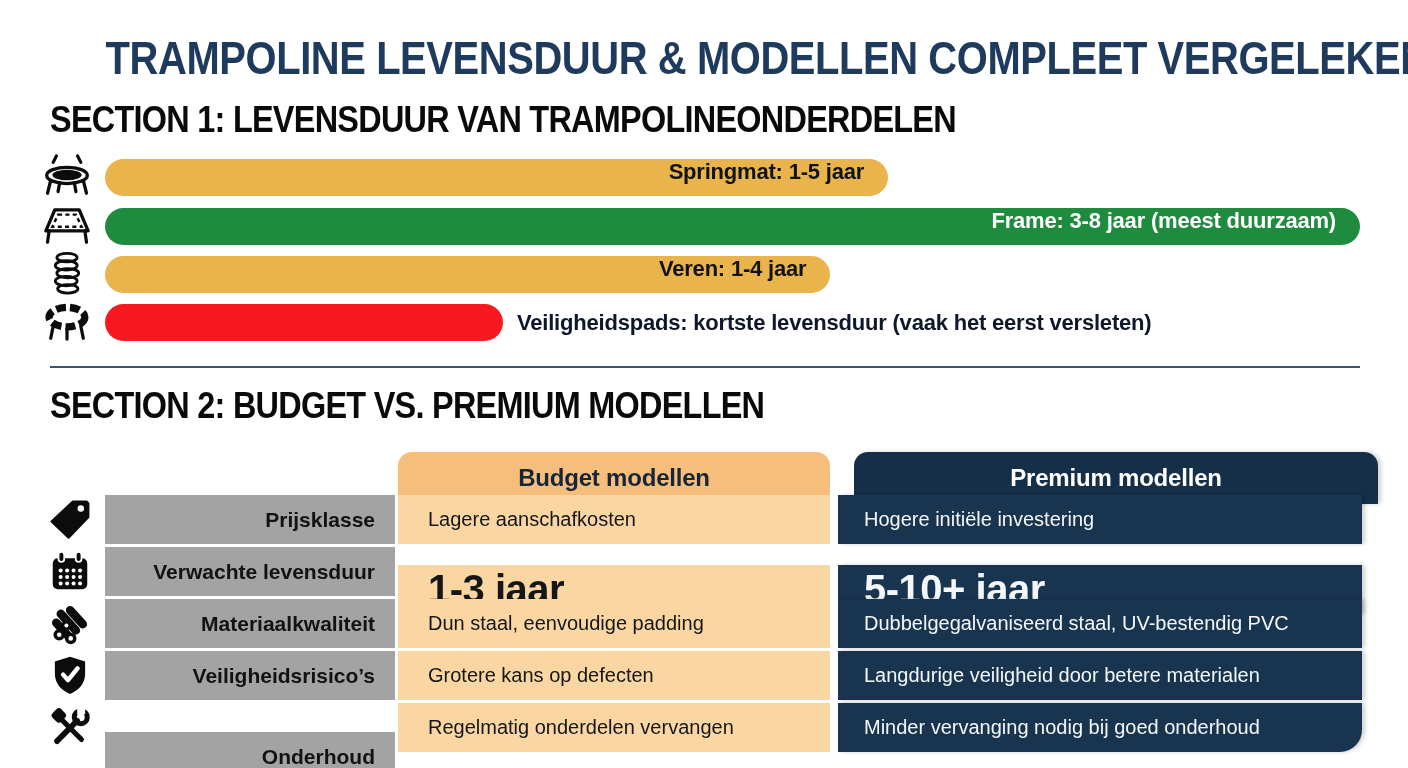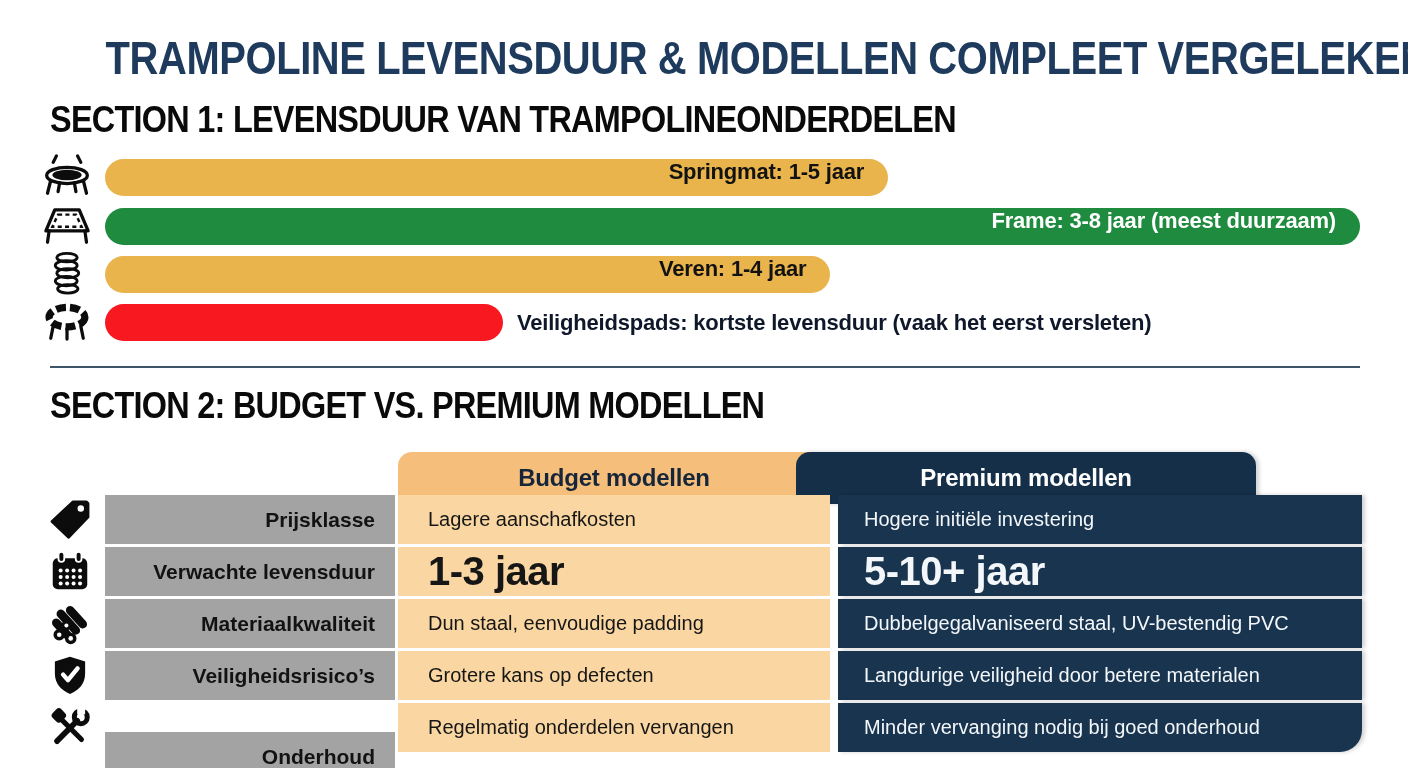--- a/index.html
+++ b/index.html
@@ -49,42 +49,42 @@
 
   
   .th {
     position:absolute; top:440px; height:52px;
     display:flex; align-items:center; justify-content:center;
     font-size:24px; font-weight:800; letter-spacing:-0.2px;
     border-radius:14px 14px 0 0;
     margin-top:12px;
   }
   .th.budget  { left:398px; width:432px; background:#F5BF7B; color:#16253a; }
-  .th.premium { left:796px; width:460px; background:#152F49; color:#ffffff; box-shadow:3px 0 4px rgba(0,0,0,0.18); }
+  .th.premium { left:854px; width:524px; background:#152F49; color:#ffffff; box-shadow:3px 0 4px rgba(0,0,0,0.18); }
 
   .cell {
     position:absolute; height:49px;
     display:flex; align-items:center;
     font-size:20px; white-space:nowrap;
   }
   .cell.label {
     left:105px; width:290px; background:#a3a3a3;
     justify-content:flex-end; padding-right:20px;
     font-size:21px; font-weight:700; color:#121212;
   }
   .cell.budget {
     left:398px; width:432px; background:#FAD7A2;
     padding-left:30px; color:#161616; font-weight:400;
   }
   .cell.premium {
     left:838px; width:524px; background:#18344F;
     padding-left:26px; color:#F4F7FA; font-weight:400;
     box-shadow:3px 0 4px rgba(0,0,0,0.18);
   }
-  .cell.big { font-size:40px; font-weight:800; letter-spacing:-0.5px; }
+  .cell.big { font-size:40px; font-weight:800; letter-spacing:-0.5px;margin-top:18px; }
   .cell.label.last  { border-radius:0 0 0 14px; }
   .cell.premium.last{ border-radius:0 0 22px 0; }
 
   .row-icon {
     position:absolute; left:38px; width:64px; height:49px;
     display:flex; align-items:center; justify-content:center;
   }
   svg { display:block; }
 </style>
 </head>

